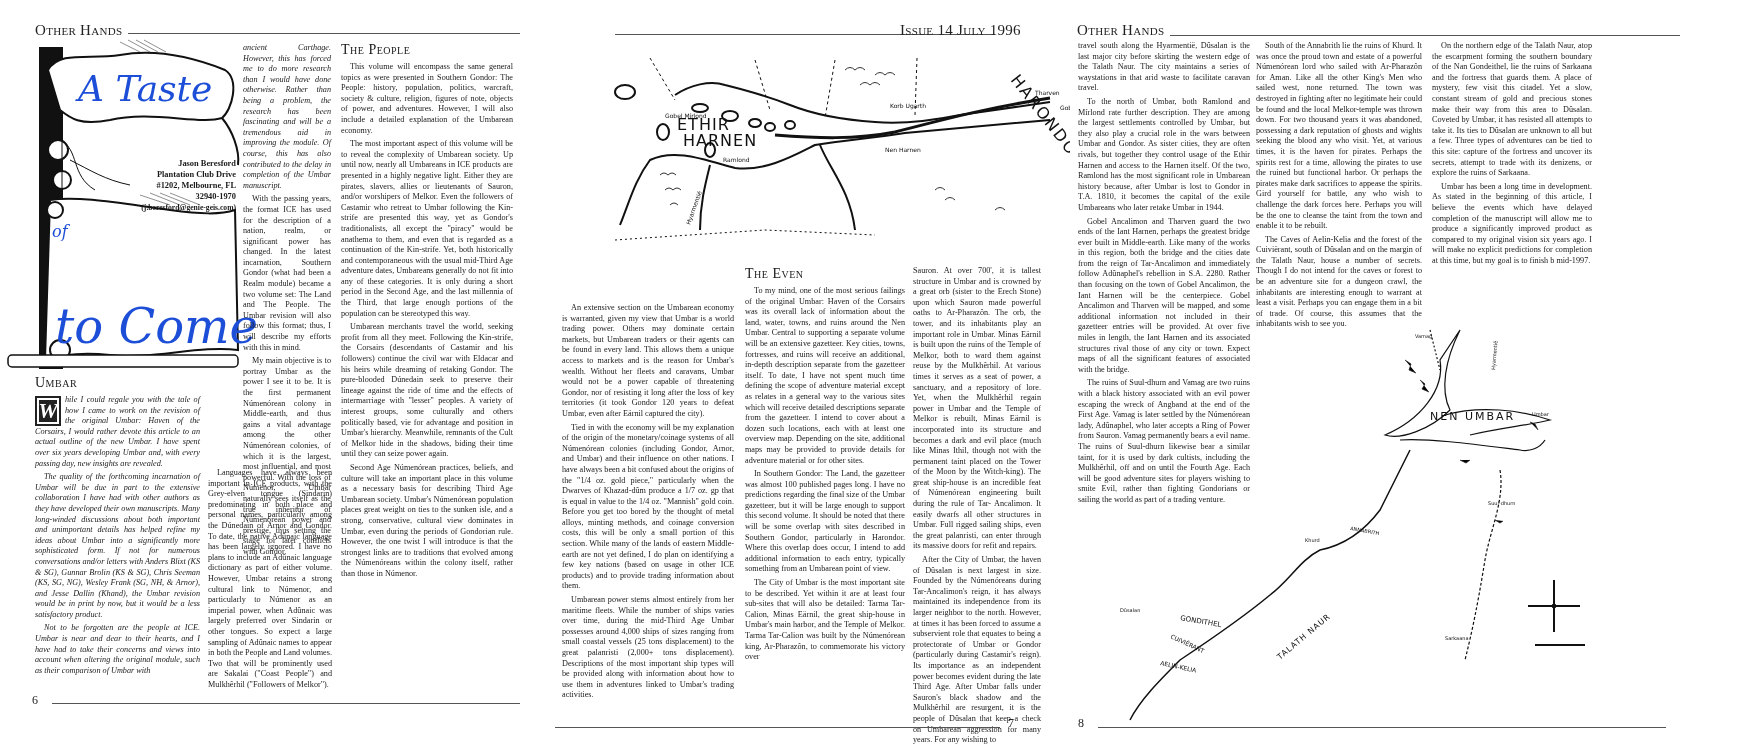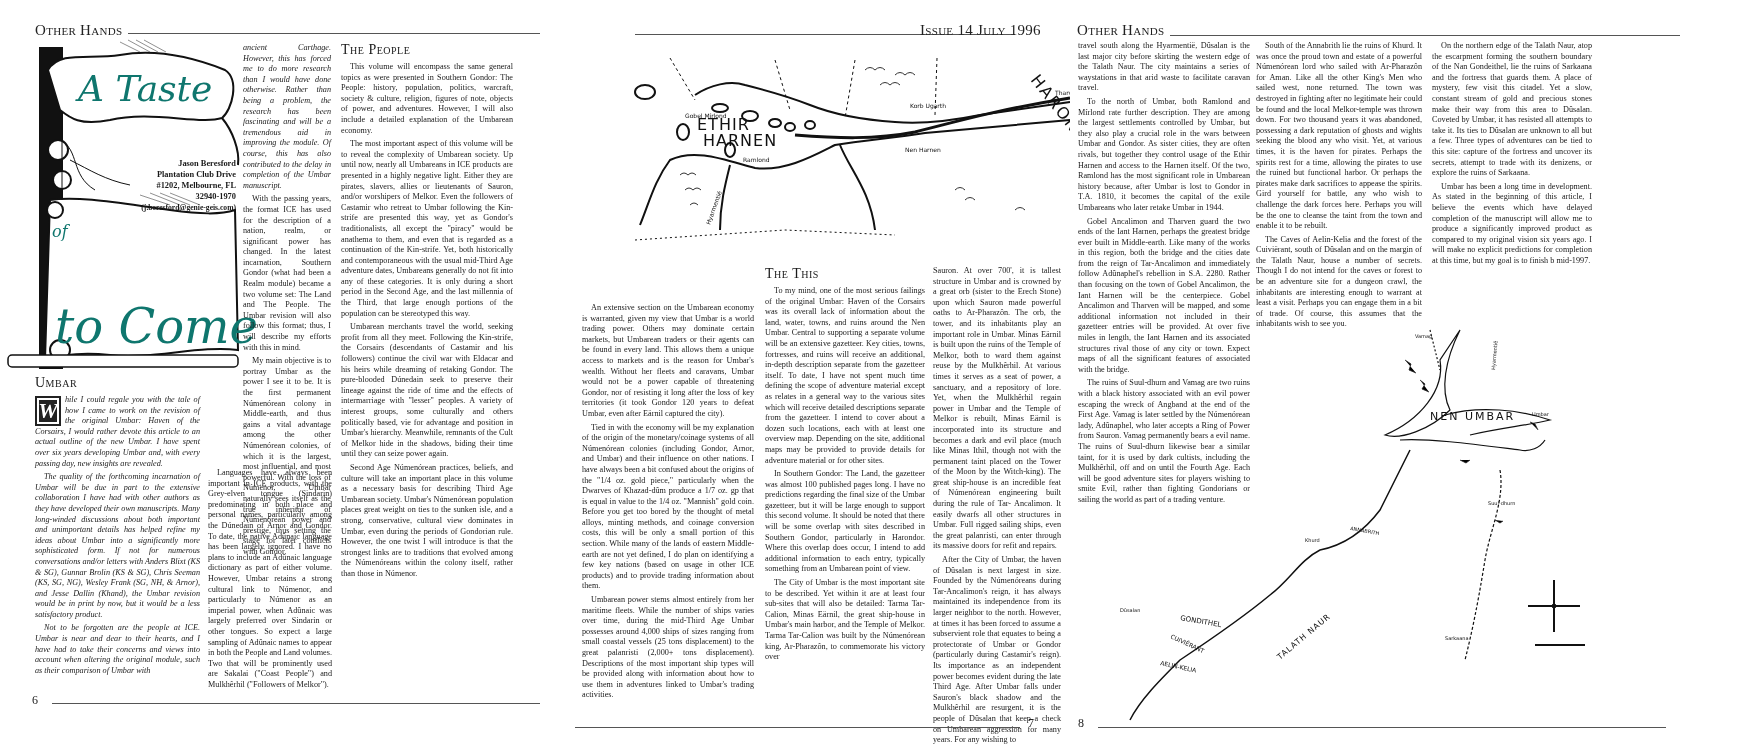--- a/index.html
+++ b/index.html
@@ -1,32 +1,32 @@
 <!DOCTYPE html>
 <html><head>
 <meta charset="utf-8">
 <style>
   html, body { margin:0; padding:0; background:#fff; }
   body { width:1742px; height:750px; position:relative; overflow:hidden; font-family:"Liberation Serif","DejaVu Serif",serif; color:#1a1a1a; }
   .page { position:absolute; top:0; height:750px; background:#fff; }
   .p6 { left:0; width:540px; }
-  .p7 { left:540px; width:530px; }
+  .p7 { left:520px; width:530px; }
   .p8 { left:1070px; width:672px; }
   .gutter { position:absolute; top:0; bottom:0; width:1px; background:#ececec; }
   .runhead { position:absolute; font-size:15px; letter-spacing:0.3px; font-variant:small-caps; color:#222; white-space:nowrap; }
   .rule { position:absolute; height:1px; background:#555; }
   .folio { position:absolute; font-size:12px; color:#222; }
   .col { position:absolute; font-size:8.2px; line-height:10.6px; text-align:justify; hyphens:auto; }
   .col p { margin:0 0 3px 0; text-indent:9px; }
   .col p.noind { text-indent:0; }
   .it { font-style:italic; }
   h2.sec { margin:0 0 4px 0; font-size:14px; font-weight:normal; font-variant:small-caps; letter-spacing:0.5px; line-height:16px; }
   .byline { position:absolute; font-size:8.4px; line-height:11px; text-align:right; font-weight:bold; }
   .dropcap { float:left; width:22px; height:26px; margin:1px 4px 0 0; background:#222; color:#fff; border:2px solid #222; box-shadow: inset 0 0 0 2px #fff; font-size:22px; line-height:26px; text-align:center; font-style:italic; font-weight:bold; }
-  .banner-title { position:absolute; font-family:"DejaVu Serif",serif; font-style:italic; color:#0f766e; white-space:nowrap; }
+  .banner-title { position:absolute; font-family:"DejaVu Serif",serif; font-style:italic; color:#1d4ed8; white-space:nowrap; }
   svg { position:absolute; overflow:visible; }
   .maplbl { font-family:"DejaVu Sans",sans-serif; fill:#111; }
 </style>
 </head>
 <body>
 
 <div class="page p6">
   <div class="runhead" style="left:35px;top:22px;">Other Hands</div>
   <div class="rule" style="left:128px;top:33px;width:412px;"></div>
 
@@ -138,21 +138,21 @@
     <text class="maplbl" x="445" y="60" font-size="6">Gobel Ancalimon</text>
   </svg>
 
   <div class="col" style="left:42px;top:260px;width:172px;margin-top:43px;">
     <p>An extensive section on the Umbarean economy is warranted, given my view that Umbar is a world trading power. Others may dominate certain markets, but Umbarean traders or their agents can be found in every land. This allows them a unique access to markets and is the reason for Umbar's wealth. Without her fleets and caravans, Umbar would not be a power capable of threatening Gondor, nor of resisting it long after the loss of key territories (it took Gondor 120 years to defeat Umbar, even after Eärnil captured the city).</p>
     <p>Tied in with the economy will be my explanation of the origin of the monetary/coinage systems of all Númenórean colonies (including Gondor, Arnor, and Umbar) and their influence on other nations. I have always been a bit confused about the origins of the "1/4 oz. gold piece," particularly when the Dwarves of Khazad-dûm produce a 1/7 oz. gp that is equal in value to the 1/4 oz. "Mannish" gold coin. Before you get too bored by the thought of metal alloys, minting methods, and coinage conversion costs, this will be only a small portion of this section. While many of the lands of eastern Middle-earth are not yet defined, I do plan on identifying a few key nations (based on usage in other ICE products) and to provide trading information about them.</p>
     <p>Umbarean power stems almost entirely from her maritime fleets. While the number of ships varies over time, during the mid-Third Age Umbar possesses around 4,000 ships of sizes ranging from small coastal vessels (25 tons displacement) to the great palanristi (2,000+ tons displacement). Descriptions of the most important ship types will be provided along with information about how to use them in adventures linked to Umbar's trading activities.</p>
   </div>
 
   <div class="col" style="left:225px;top:266px;width:160px;">
-    <h2 class="sec">The This</h2>
+    <h2 class="sec">The Even</h2>
     <p>To my mind, one of the most serious failings of the original Umbar: Haven of the Corsairs was its overall lack of information about the land, water, towns, and ruins around the Nen Umbar. Central to supporting a separate volume will be an extensive gazetteer. Key cities, towns, fortresses, and ruins will receive an additional, in-depth description separate from the gazetteer itself. To date, I have not spent much time defining the scope of adventure material except as relates in a general way to the various sites which will receive detailed descriptions separate from the gazetteer. I intend to cover about a dozen such locations, each with at least one overview map. Depending on the site, additional maps may be provided to provide details for adventure material or for other sites.</p>
     <p>In Southern Gondor: The Land, the gazetteer was almost 100 published pages long. I have no predictions regarding the final size of the Umbar gazetteer, but it will be large enough to support this second volume. It should be noted that there will be some overlap with sites described in Southern Gondor, particularly in Harondor. Where this overlap does occur, I intend to add additional information to each entry, typically something from an Umbarean point of view.</p>
     <p>The City of Umbar is the most important site to be described. Yet within it are at least four sub-sites that will also be detailed: Tarma Tar-Calion, Minas Eärnil, the great ship-house in Umbar's main harbor, and the Temple of Melkor. Tarma Tar-Calion was built by the Númenórean king, Ar-Pharazôn, to commemorate his victory over</p>
   </div>
 
   <div class="col" style="left:393px;top:266px;width:128px;">
     <p class="noind">Sauron. At over 700', it is tallest structure in Umbar and is crowned by a great orb (sister to the Erech Stone) upon which Sauron made powerful oaths to Ar-Pharazôn. The orb, the tower, and its inhabitants play an important role in Umbar. Minas Eärnil is built upon the ruins of the Temple of Melkor, both to ward them against reuse by the Mulkhêrhil. At various times it serves as a seat of power, a sanctuary, and a repository of lore. Yet, when the Mulkhêrhil regain power in Umbar and the Temple of Melkor is rebuilt, Minas Eärnil is incorporated into its structure and becomes a dark and evil place (much like Minas Ithil, though not with the permanent taint placed on the Tower of the Moon by the Witch-king). The great ship-house is an incredible feat of Númenórean engineering built during the rule of Tar- Ancalimon. It easily dwarfs all other structures in Umbar. Full rigged sailing ships, even the great palanristi, can enter through its massive doors for refit and repairs.</p>
     <p>After the City of Umbar, the haven of Dûsalan is next largest in size. Founded by the Númenóreans during Tar-Ancalimon's reign, it has always maintained its independence from its larger neighbor to the north. However, at times it has been forced to assume a subservient role that equates to being a protectorate of Umbar or Gondor (particularly during Castamir's reign). Its importance as an independent power becomes evident during the late Third Age. After Umbar falls under Sauron's black shadow and the Mulkhêrhil are resurgent, it is the people of Dûsalan that keep a check on Umbarean aggression for many years. For any wishing to</p>
   </div>
 

